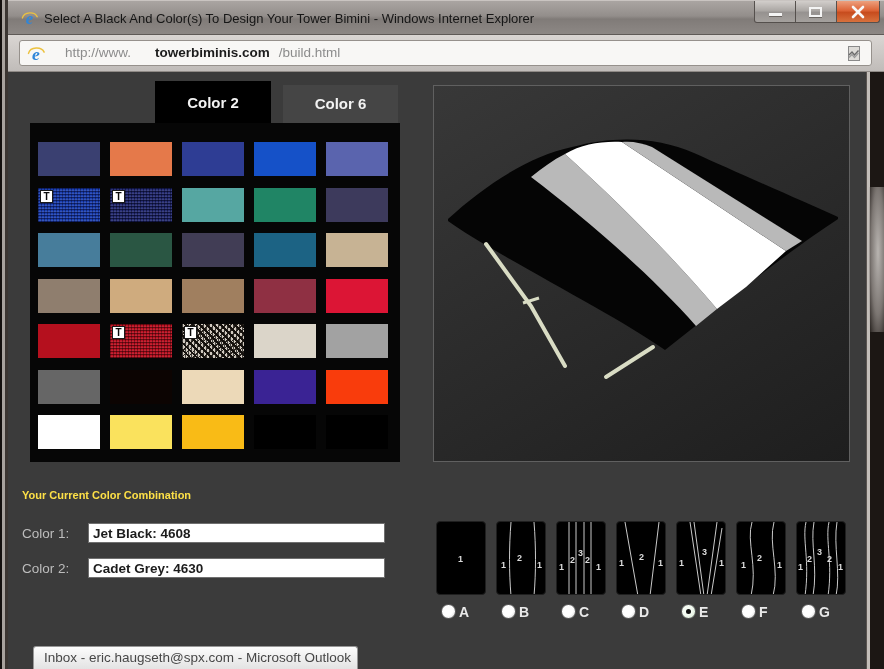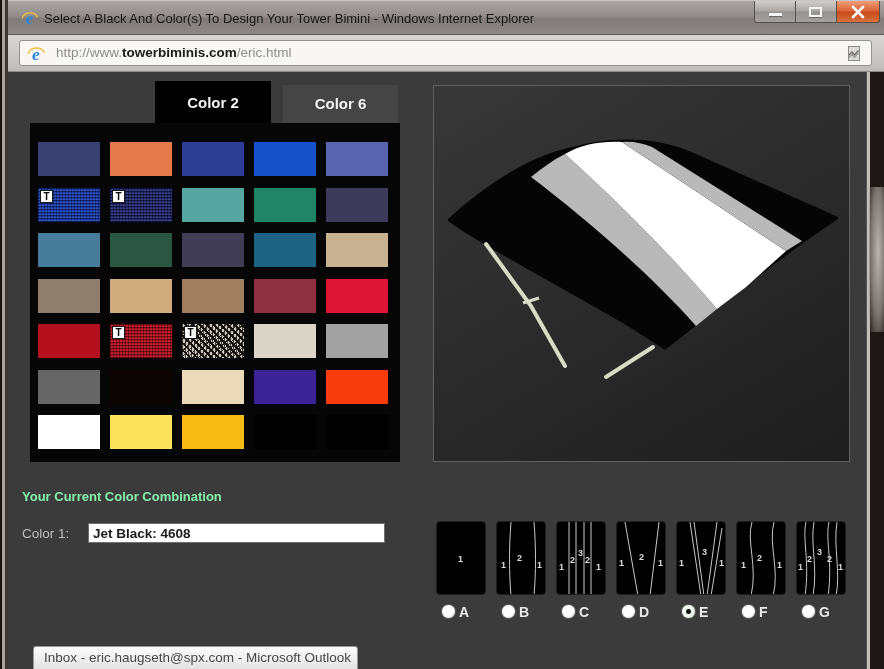--- a/index.html
+++ b/index.html
@@ -33,22 +33,22 @@
   .addressbar {
     position:absolute; left:8px; top:35px; width:876px; height:37px;
     background:linear-gradient(#dad6d3,#c0bcb9); border-bottom:1px solid #8f8a86;
   }
   .url-field {
     position:absolute; left:11px; top:5px; width:853px; height:26px;
     background:#f8f7f5; border:1px solid #96918c; border-radius:3px;
   }
   .url-field .ie-logo-small { position:absolute; left:6px; top:3px; width:20px; height:20px; }
   .url-text { position:absolute; left:36px; top:0; line-height:24px; font-size:13.5px; white-space:nowrap; }
-  .url-dim { color:#8c8c8c; }
-  .url-strong { color:#1c1c1c; font-weight:bold; }
+  .url-dim { color:#8c8c8c;margin-left:9px; }
+  .url-strong { color:#1c1c1c; font-weight:bold;margin-left:24px; }
   .compat-icon { position:absolute; right:8px; top:4px; width:18px; height:18px; }
 
   .frame-left {
     position:absolute; left:0; top:0; width:8px; height:669px; z-index:6;
     background:linear-gradient(90deg,#14100e 0 2px,#a8a29d 2px 5px,#3c3632 5px 8px);
   }
   .frame-right {
     position:absolute; left:866px; top:72px; width:18px; height:597px; z-index:6;
     background:linear-gradient(90deg,#5b5551 0 1px,#c3beb9 1px 4px,#1c1714 4px 100%);
   }
@@ -97,21 +97,21 @@
 
   
   .preview {
     position:absolute; left:425px; top:13px; width:417px; height:377px;
     border:1px solid #606060;
     background:linear-gradient(150deg,#383838 0%,#2c2c2c 45%,#1e1e1e 100%);
   }
   .preview svg { position:absolute; left:0; top:0; }
 
   
-  .section-heading { position:absolute; font-size:13px; font-weight:bold; color:#86efac; white-space:nowrap; }
+  .section-heading { position:absolute; font-size:11px; font-weight:bold; color:#fde047; white-space:nowrap; }
   .heading-left { left:14px; top:417px; }
   .heading-right { left:426px; top:417px; }
 
   
   .combo-row { position:absolute; left:14px; width:380px; height:21px; }
   .combo-label { position:absolute; left:0; top:3px; font-size:13.5px; color:#bdbdbd; }
   .combo-input {
     position:absolute; left:66px; top:0; width:297px; height:20px;
     background:#fff; border:1px solid #6f6f6f; font-family:"Liberation Sans",sans-serif;
     font-size:13.5px; font-weight:bold; color:#1c1c1c; padding:4px 4px;
@@ -171,21 +171,21 @@
       </div>
     </div>
   </div>
 
   <div class="addressbar">
     <div class="url-field">
       <svg class="ie-logo-small" viewBox="0 0 32 32">
         <text x="16" y="25" font-size="28" font-weight="bold" font-style="italic" fill="#2f86d9" text-anchor="middle" font-family="Liberation Serif, serif">e</text>
         <path d="M4,15 C7,4 25,4 29,13" fill="none" stroke="#ecc23f" stroke-width="2.4" stroke-linecap="round"></path>
       </svg>
-      <span class="url-text"><span class="url-dim">http://www.</span><span class="url-strong">towerbiminis.com</span><span class="url-dim">/eric.html</span></span>
+      <span class="url-text"><span class="url-dim">http://www.</span><span class="url-strong">towerbiminis.com</span><span class="url-dim">/build.html</span></span>
       <svg class="compat-icon" viewBox="0 0 18 18">
         <rect x="3.5" y="1.5" width="11" height="14" fill="#dedcd8" stroke="#8a8a8a"></rect>
         <path d="M4,10 l3,-3 2.5,3 4,-4.5" stroke="#6a6a6a" stroke-width="1.4" fill="none"></path>
         <path d="M4,12.5 l3,-3 2.5,3 4,-4.5" stroke="#9a9a9a" stroke-width="1.2" fill="none"></path>
       </svg>
     </div>
   </div>
 
   <div class="content">
 
@@ -261,20 +261,24 @@
         <path fill="none" stroke-width="4" stroke-linecap="round" d="M219,261 L172,291" style="stroke: rgb(217, 220, 196);"></path>
       </svg>
     </div>
 
     <div class="section-heading heading-left">Your Current Color Combination</div>
 
     <div class="combo-row" style="top:451px">
       <span class="combo-label">Color 1:</span>
       <input class="combo-input" type="text" value="Jet Black: 4608" style="">
     </div>
+    <div class="combo-row" style="top:486px">
+      <span class="combo-label">Color 2:</span>
+      <input class="combo-input" type="text" value="Cadet Grey: 4630" style="">
+    </div>
 
 
     <div class="thumb" style="left:428px">
       <span class="num" style="left:21px;top:32px">1</span>
     </div>
 
     <div class="thumb" style="left:488px">
       <svg width="50" height="74" viewBox="0 0 50 74">
         <path d="M14,0 C12,25 12,50 14,74 M37,0 C39,25 39,50 37,74" stroke="#c9c9c9" fill="none"></path>
       </svg>

